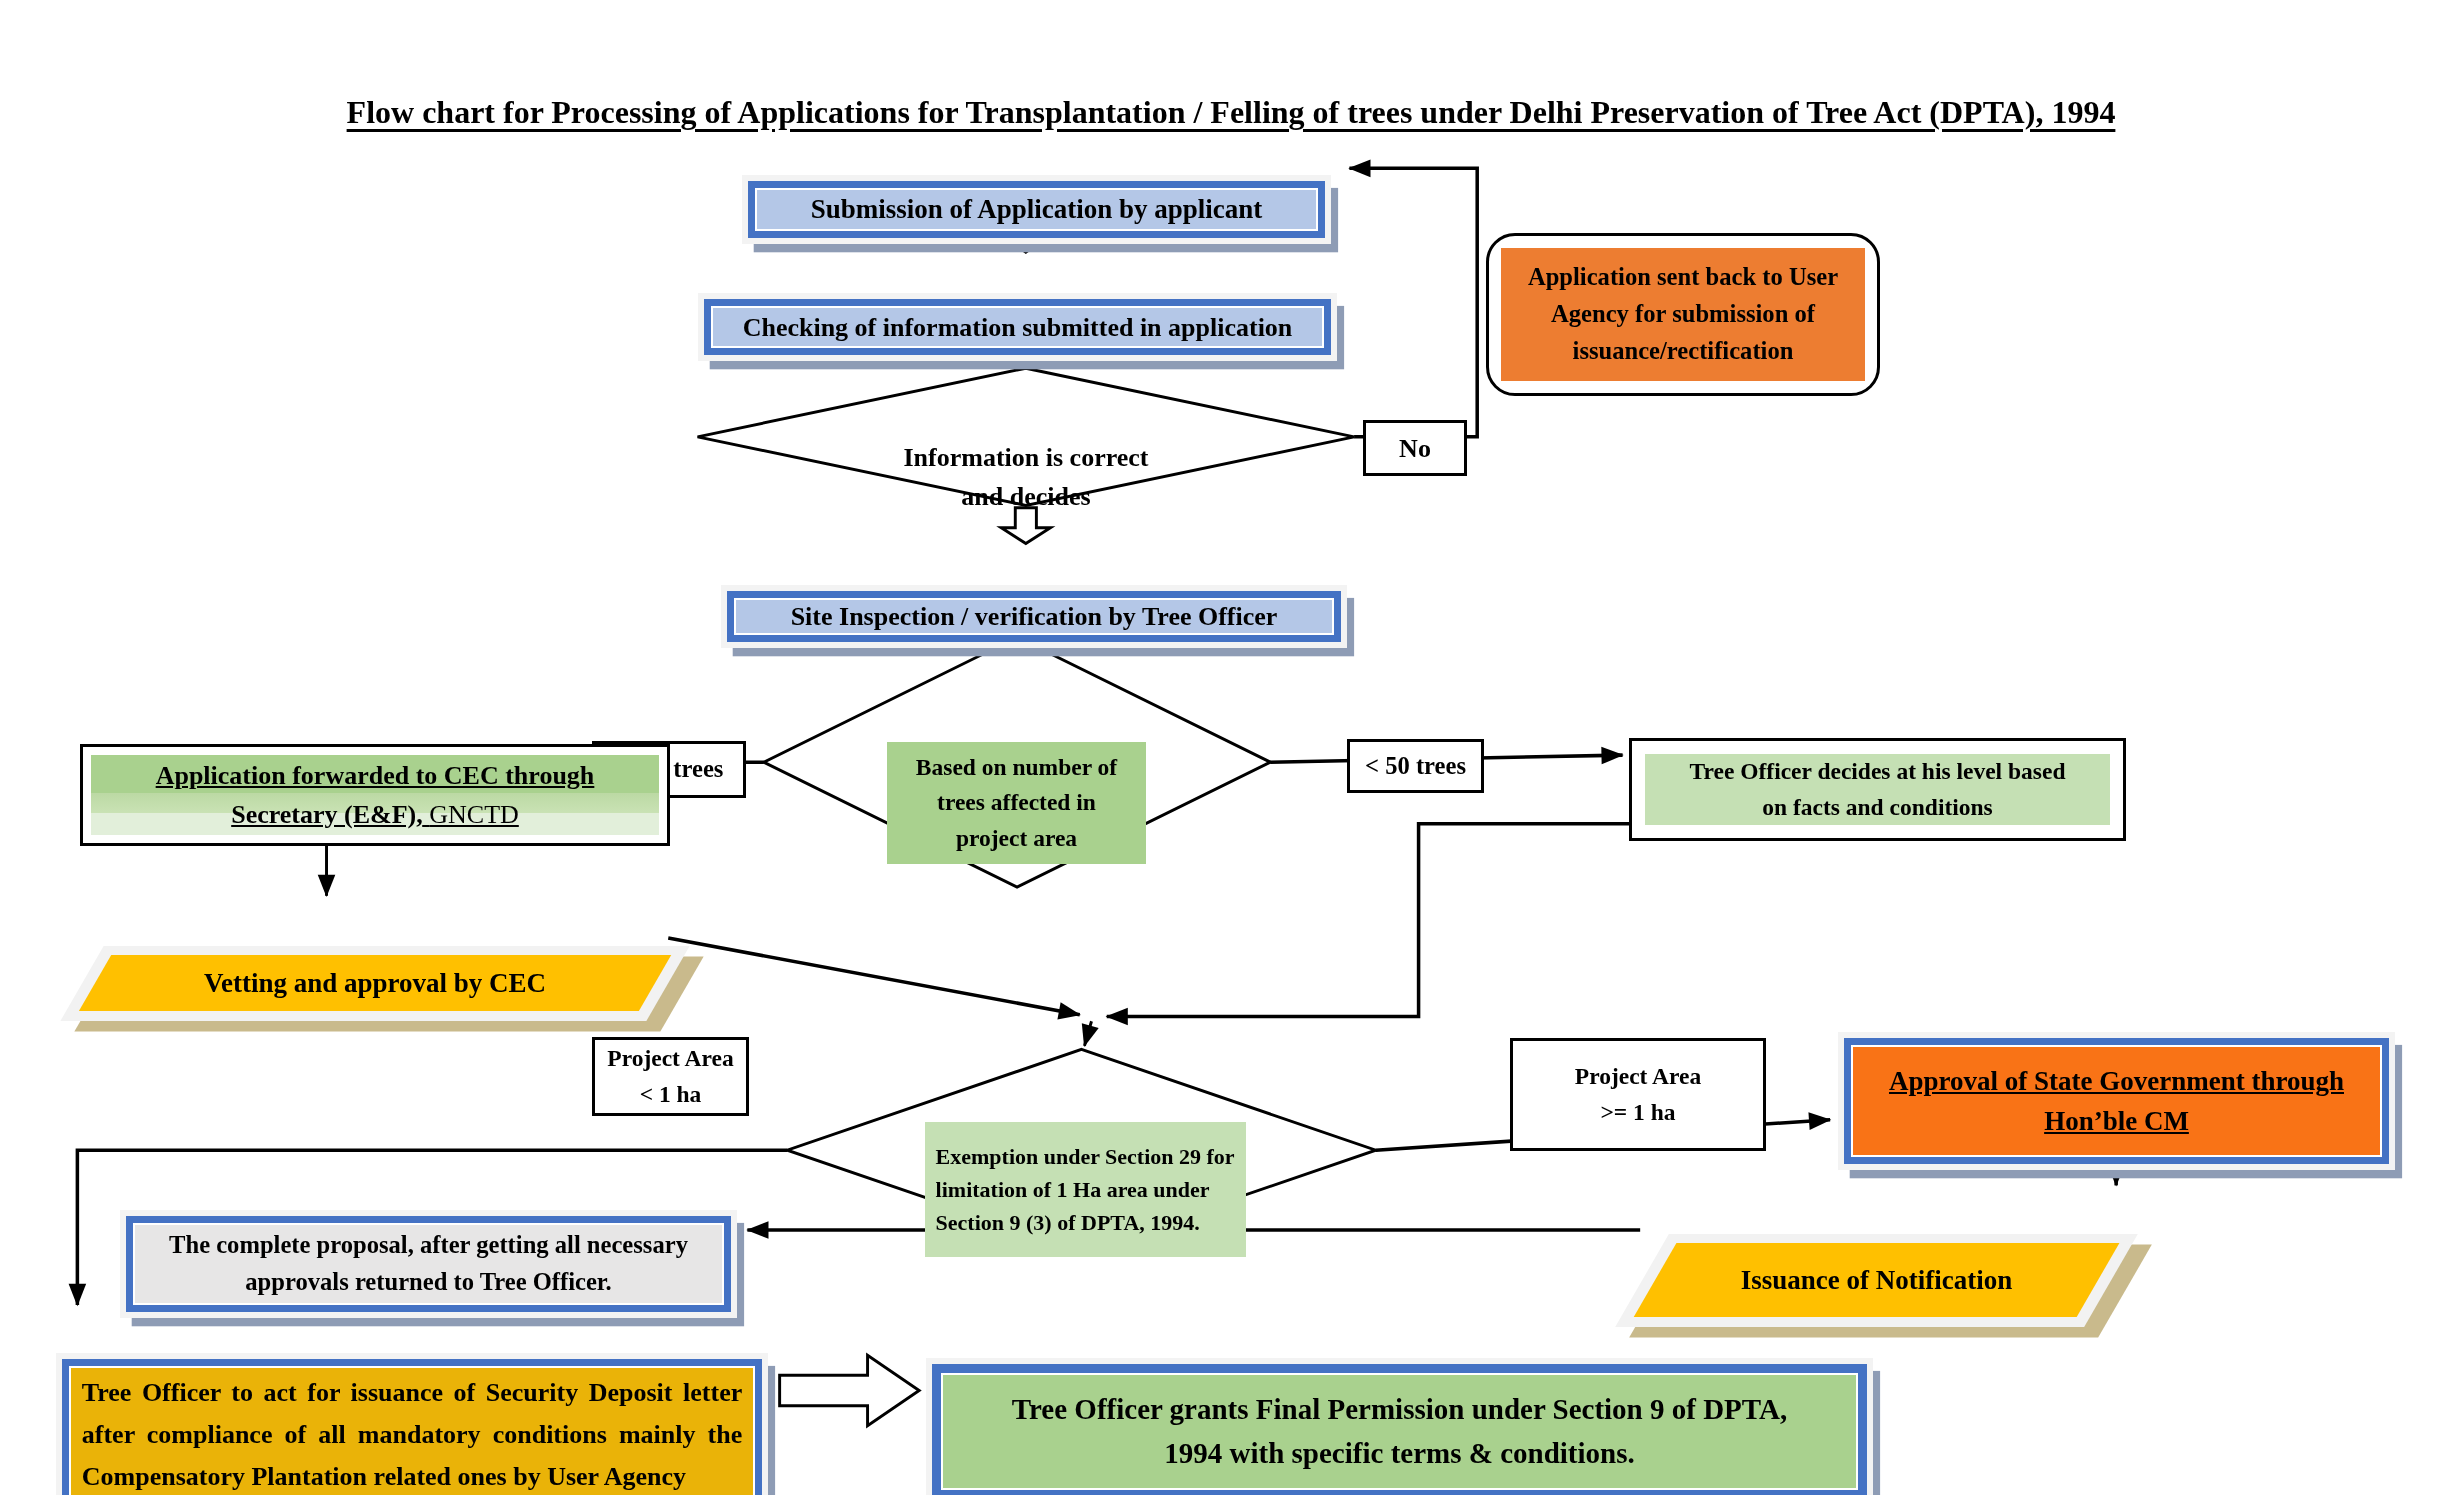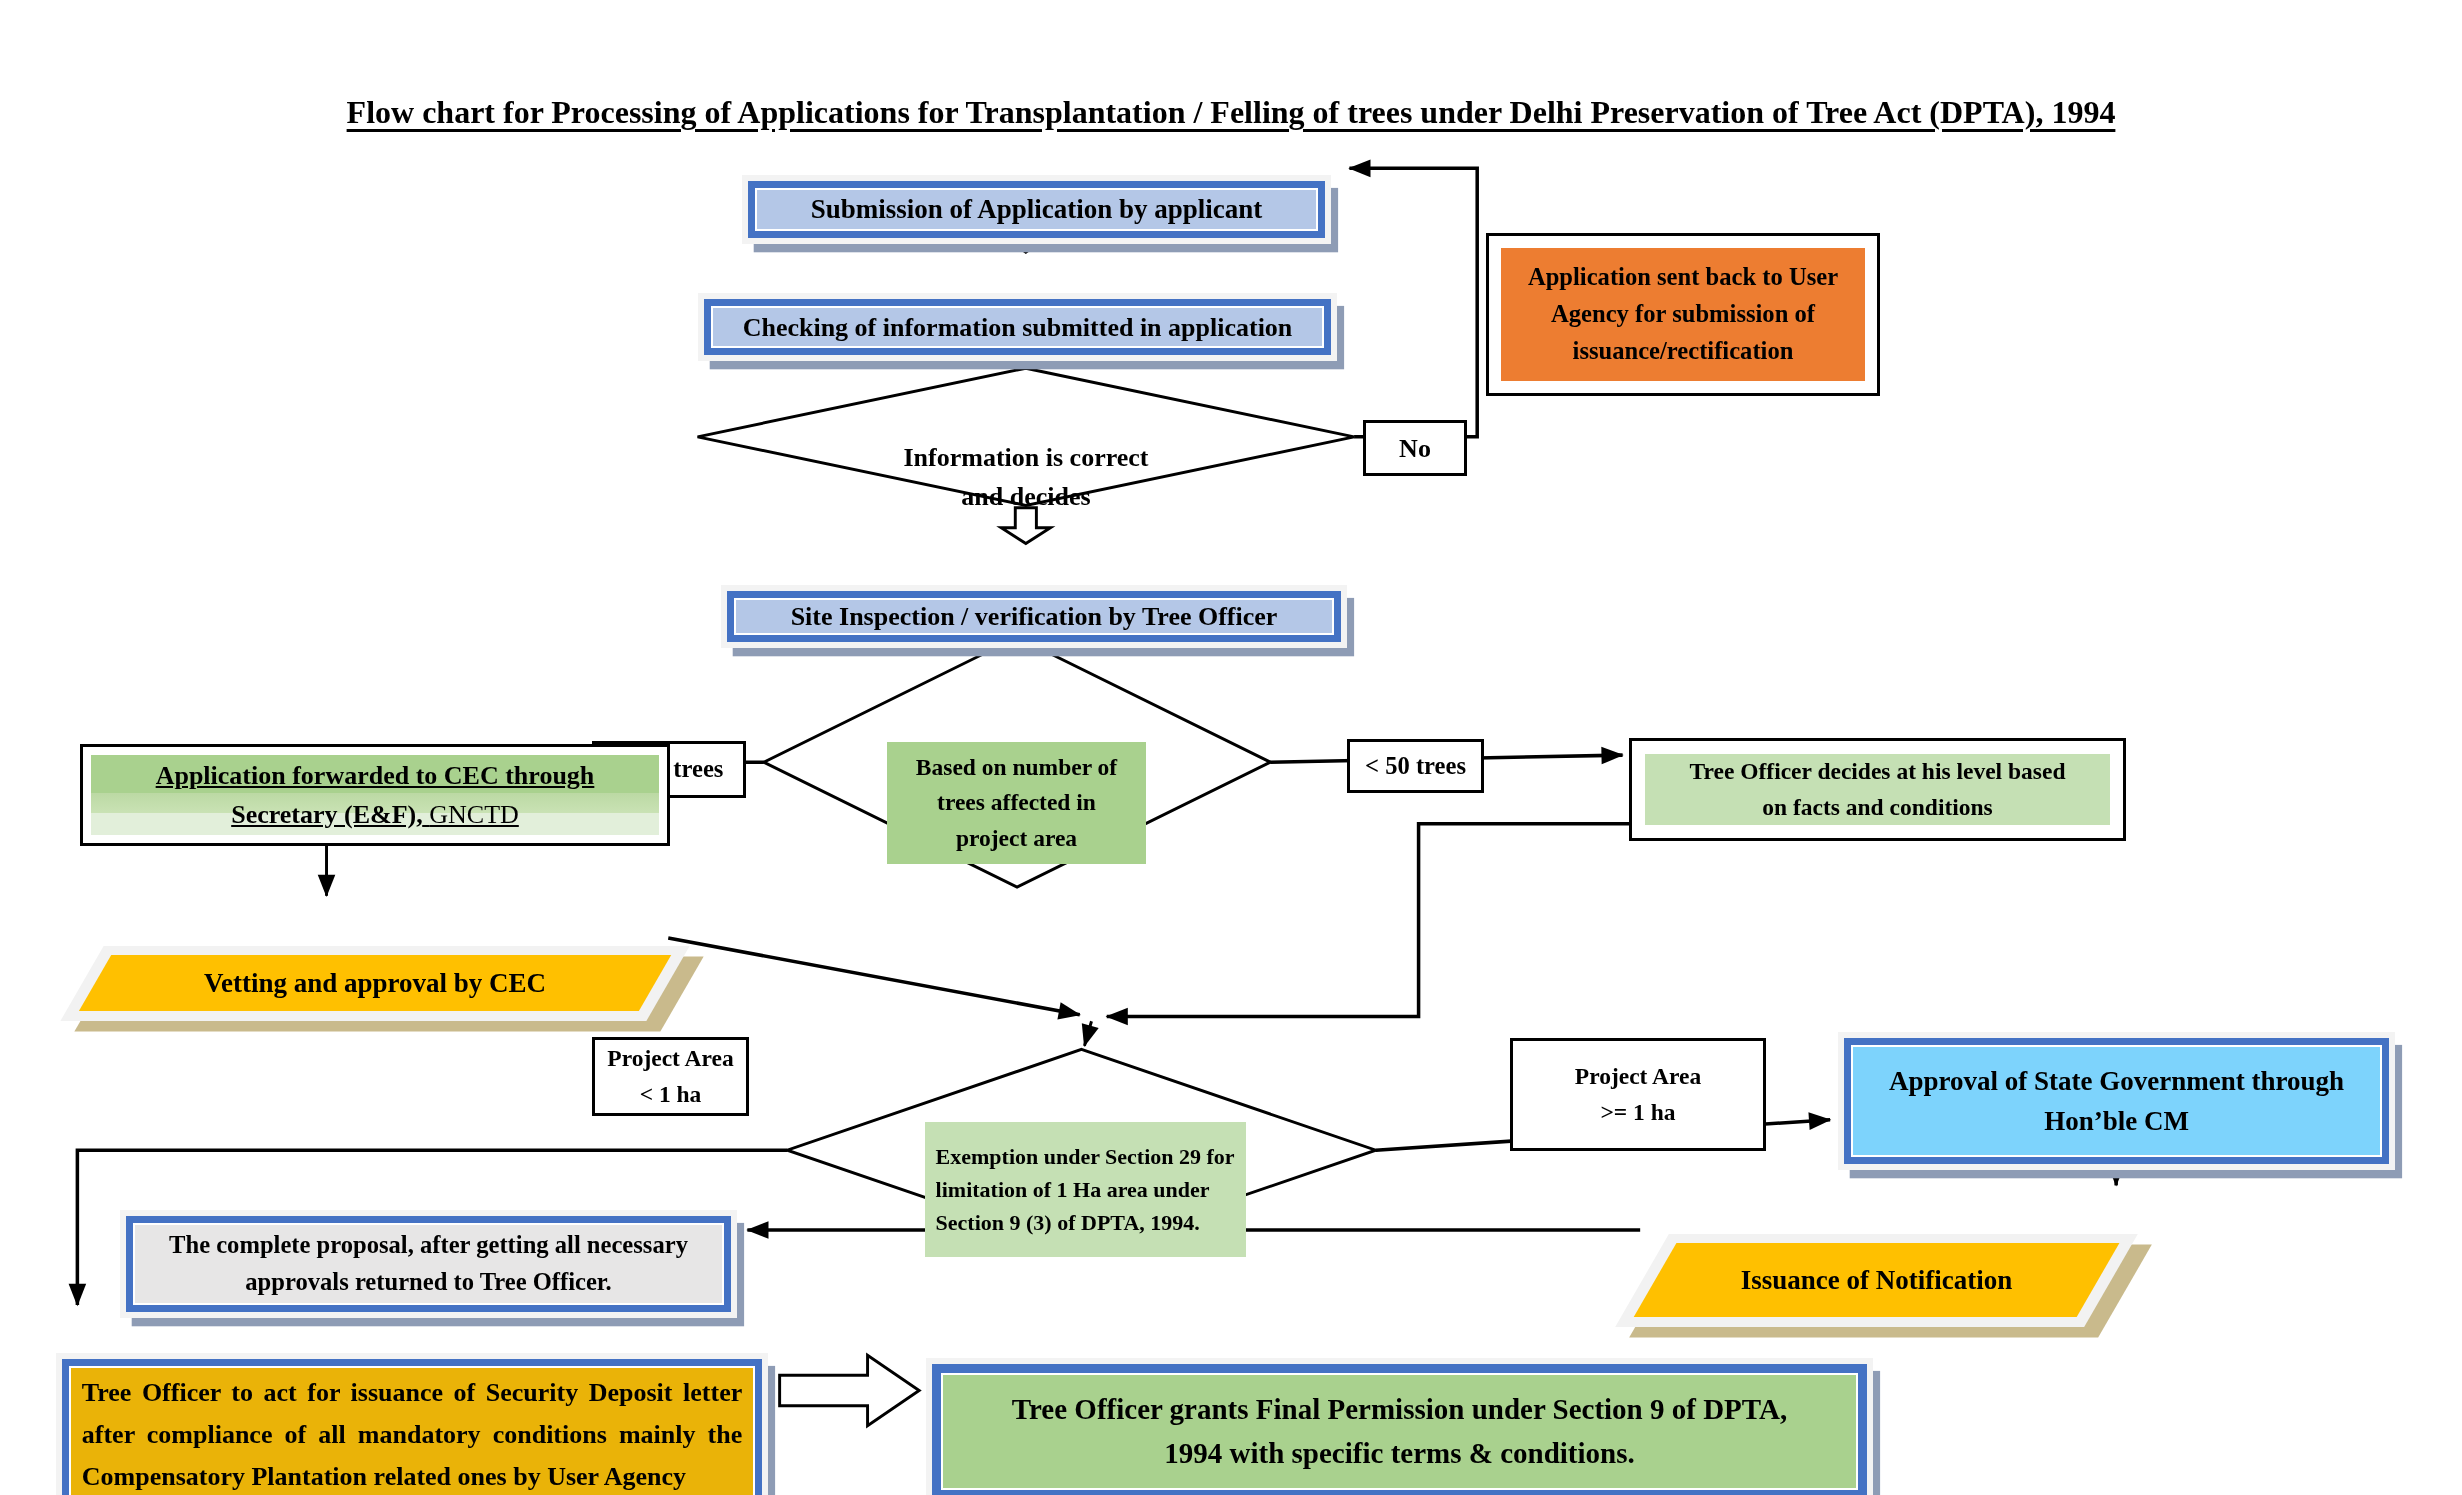--- a/index.html
+++ b/index.html
@@ -7,26 +7,26 @@
        font-family:"Liberation Serif","DejaVu Serif",serif;color:#000;}
   .canvas{position:absolute;inset:0;}
   .wires{position:absolute;left:0;top:0;width:2462px;height:1495px;z-index:1;}
   .abs{position:absolute;box-sizing:border-box;margin-top:40px;}
   .ttl{left:0;top:54px;width:2462px;text-align:center;font-size:32px;font-weight:bold;
        text-decoration:underline;text-underline-offset:5.9px;z-index:2;}
   
   .bframe{background:#f3f3f3;padding:5.9px;box-shadow:9.4px 10.6px 0 -2.3px #8e9cb5;z-index:2;}
   .bborder{width:100%;height:100%;border:7.6px solid #4472C4;background:#fff;box-sizing:border-box;display:flex;}
   .bfill{flex:1;margin:2.3px;display:flex;flex-direction:column;align-items:center;justify-content:center;}
-  .f-lightblue{background:#B4C7E7;} .f-lavender{background:#7dd3fc;}
+  .f-lightblue{background:#B4C7E7;} .f-lavender{background:#f97316;text-decoration:underline;}
   .f-gray{background:#E7E6E6;} .f-cream{background:#eab308;} .f-green{background:#A9D18E;}
   
   .kbox{border:3.5px solid #000;background:#fff;display:flex;flex-direction:column;
         align-items:center;justify-content:center;z-index:2;}
-  .kpad{padding:11.7px;justify-content:stretch;align-items:stretch;}
+  .kpad{padding:11.7px;justify-content:stretch;align-items:stretch;border-radius:29px;}
   .kinner{flex:1;display:flex;flex-direction:column;align-items:center;justify-content:center;}
   .o-fill{background:#ED7D31;}
   .g-fill{background:#C5E0B4;margin:13px;}
   .grad-fill{background:linear-gradient(180deg,#A9D18E 0%,#A9D18E 48%,#BCD9A4 48%,#C9E2B4 72%,#E2EFDA 72%,#E2EFDA 100%);margin:8.2px;}
   .line{font-weight:bold;white-space:nowrap;line-height:1.5;} .fs50{font-size:29px;} .fs46{font-size:27px;}
   .fs44{font-size:26px;} .fs42{font-size:24.6px;} .fs40{font-size:23.5px;} .fs38{font-size:22px;}
   .regular{font-weight:normal;}
   
   .drect{z-index:2;display:flex;flex-direction:column;align-items:center;justify-content:center;}
   .drect.left{align-items:flex-start;padding-left:10.6px;}

